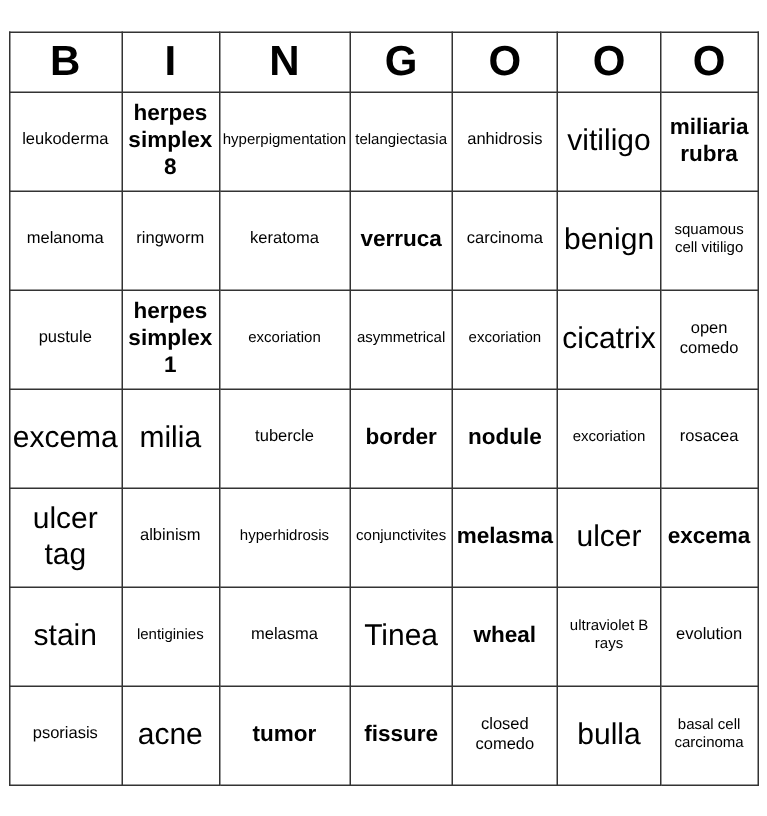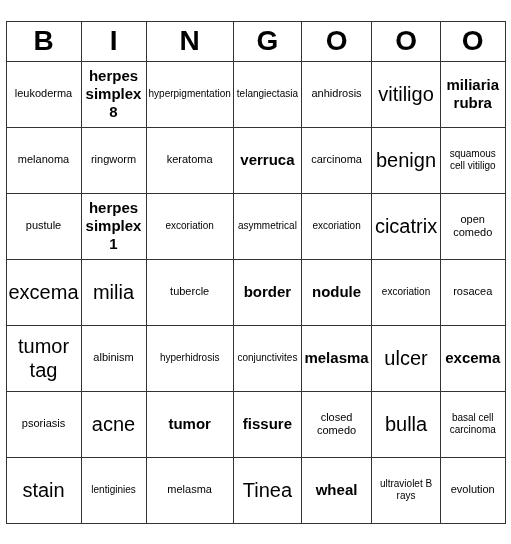--- a/index.html
+++ b/index.html
@@ -93,40 +93,40 @@
       <tr>
         <td class="large-text">excema</td>
         <td class="large-text">milia</td>
         <td>tubercle</td>
         <td class="medium-text">border</td>
         <td class="medium-text">nodule</td>
         <td class="small-text">excoriation</td>
         <td>rosacea</td>
       </tr>
       <tr>
-        <td class="large-text">tumor tag</td>
+        <td class="large-text">ulcer tag</td>
         <td>albinism</td>
         <td class="small-text">hyperhidrosis</td>
         <td class="small-text">conjunctivites</td>
         <td class="medium-text">melasma</td>
         <td class="large-text">ulcer</td>
         <td class="medium-text">excema</td>
+      </tr>
+      <tr>
+        <td class="large-text">stain</td>
+        <td class="small-text">lentiginies</td>
+        <td>melasma</td>
+        <td class="large-text">Tinea</td>
+        <td class="medium-text">wheal</td>
+        <td class="small-text">ultraviolet B rays</td>
+        <td>evolution</td>
       </tr>
       <tr>
         <td>psoriasis</td>
         <td class="large-text">acne</td>
         <td class="medium-text">tumor</td>
         <td class="medium-text">fissure</td>
         <td>closed comedo</td>
         <td class="large-text">bulla</td>
         <td class="small-text">basal cell carcinoma</td>
       </tr>
-      <tr>
-        <td class="large-text">stain</td>
-        <td class="small-text">lentiginies</td>
-        <td>melasma</td>
-        <td class="large-text">Tinea</td>
-        <td class="medium-text">wheal</td>
-        <td class="small-text">ultraviolet B rays</td>
-        <td>evolution</td>
-      </tr>
     </tbody>
 </table>
 
 </body></html>

